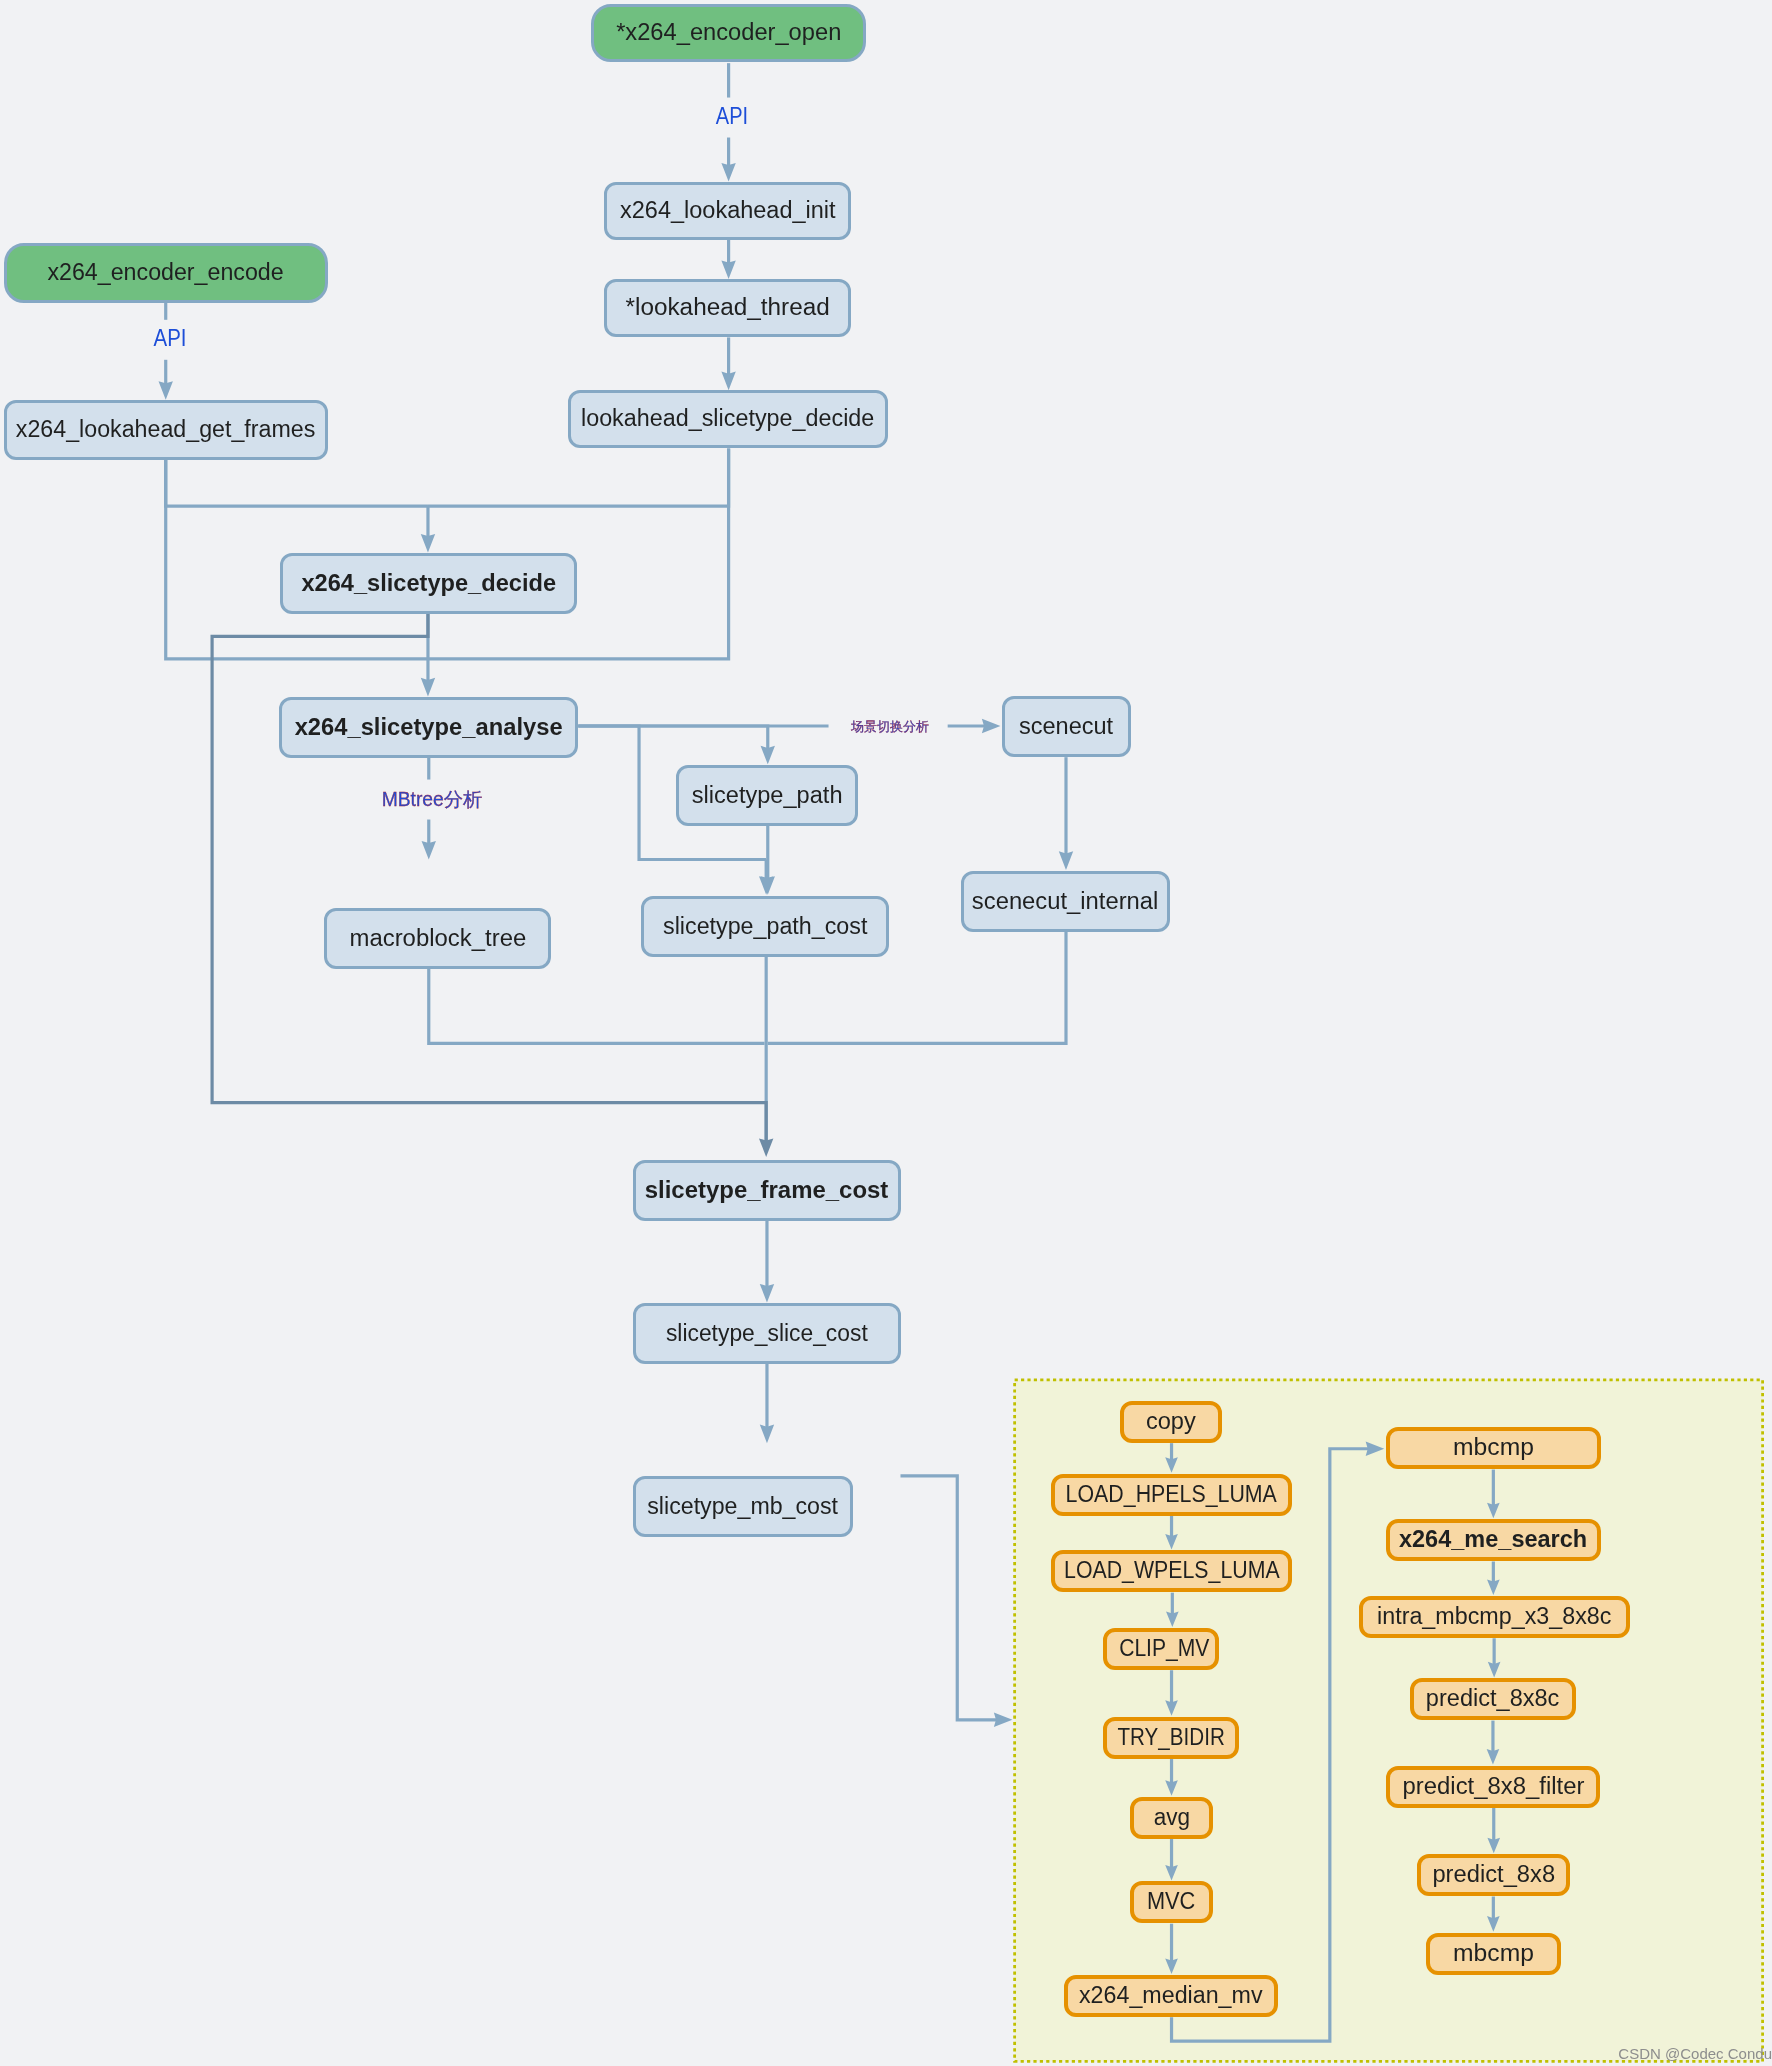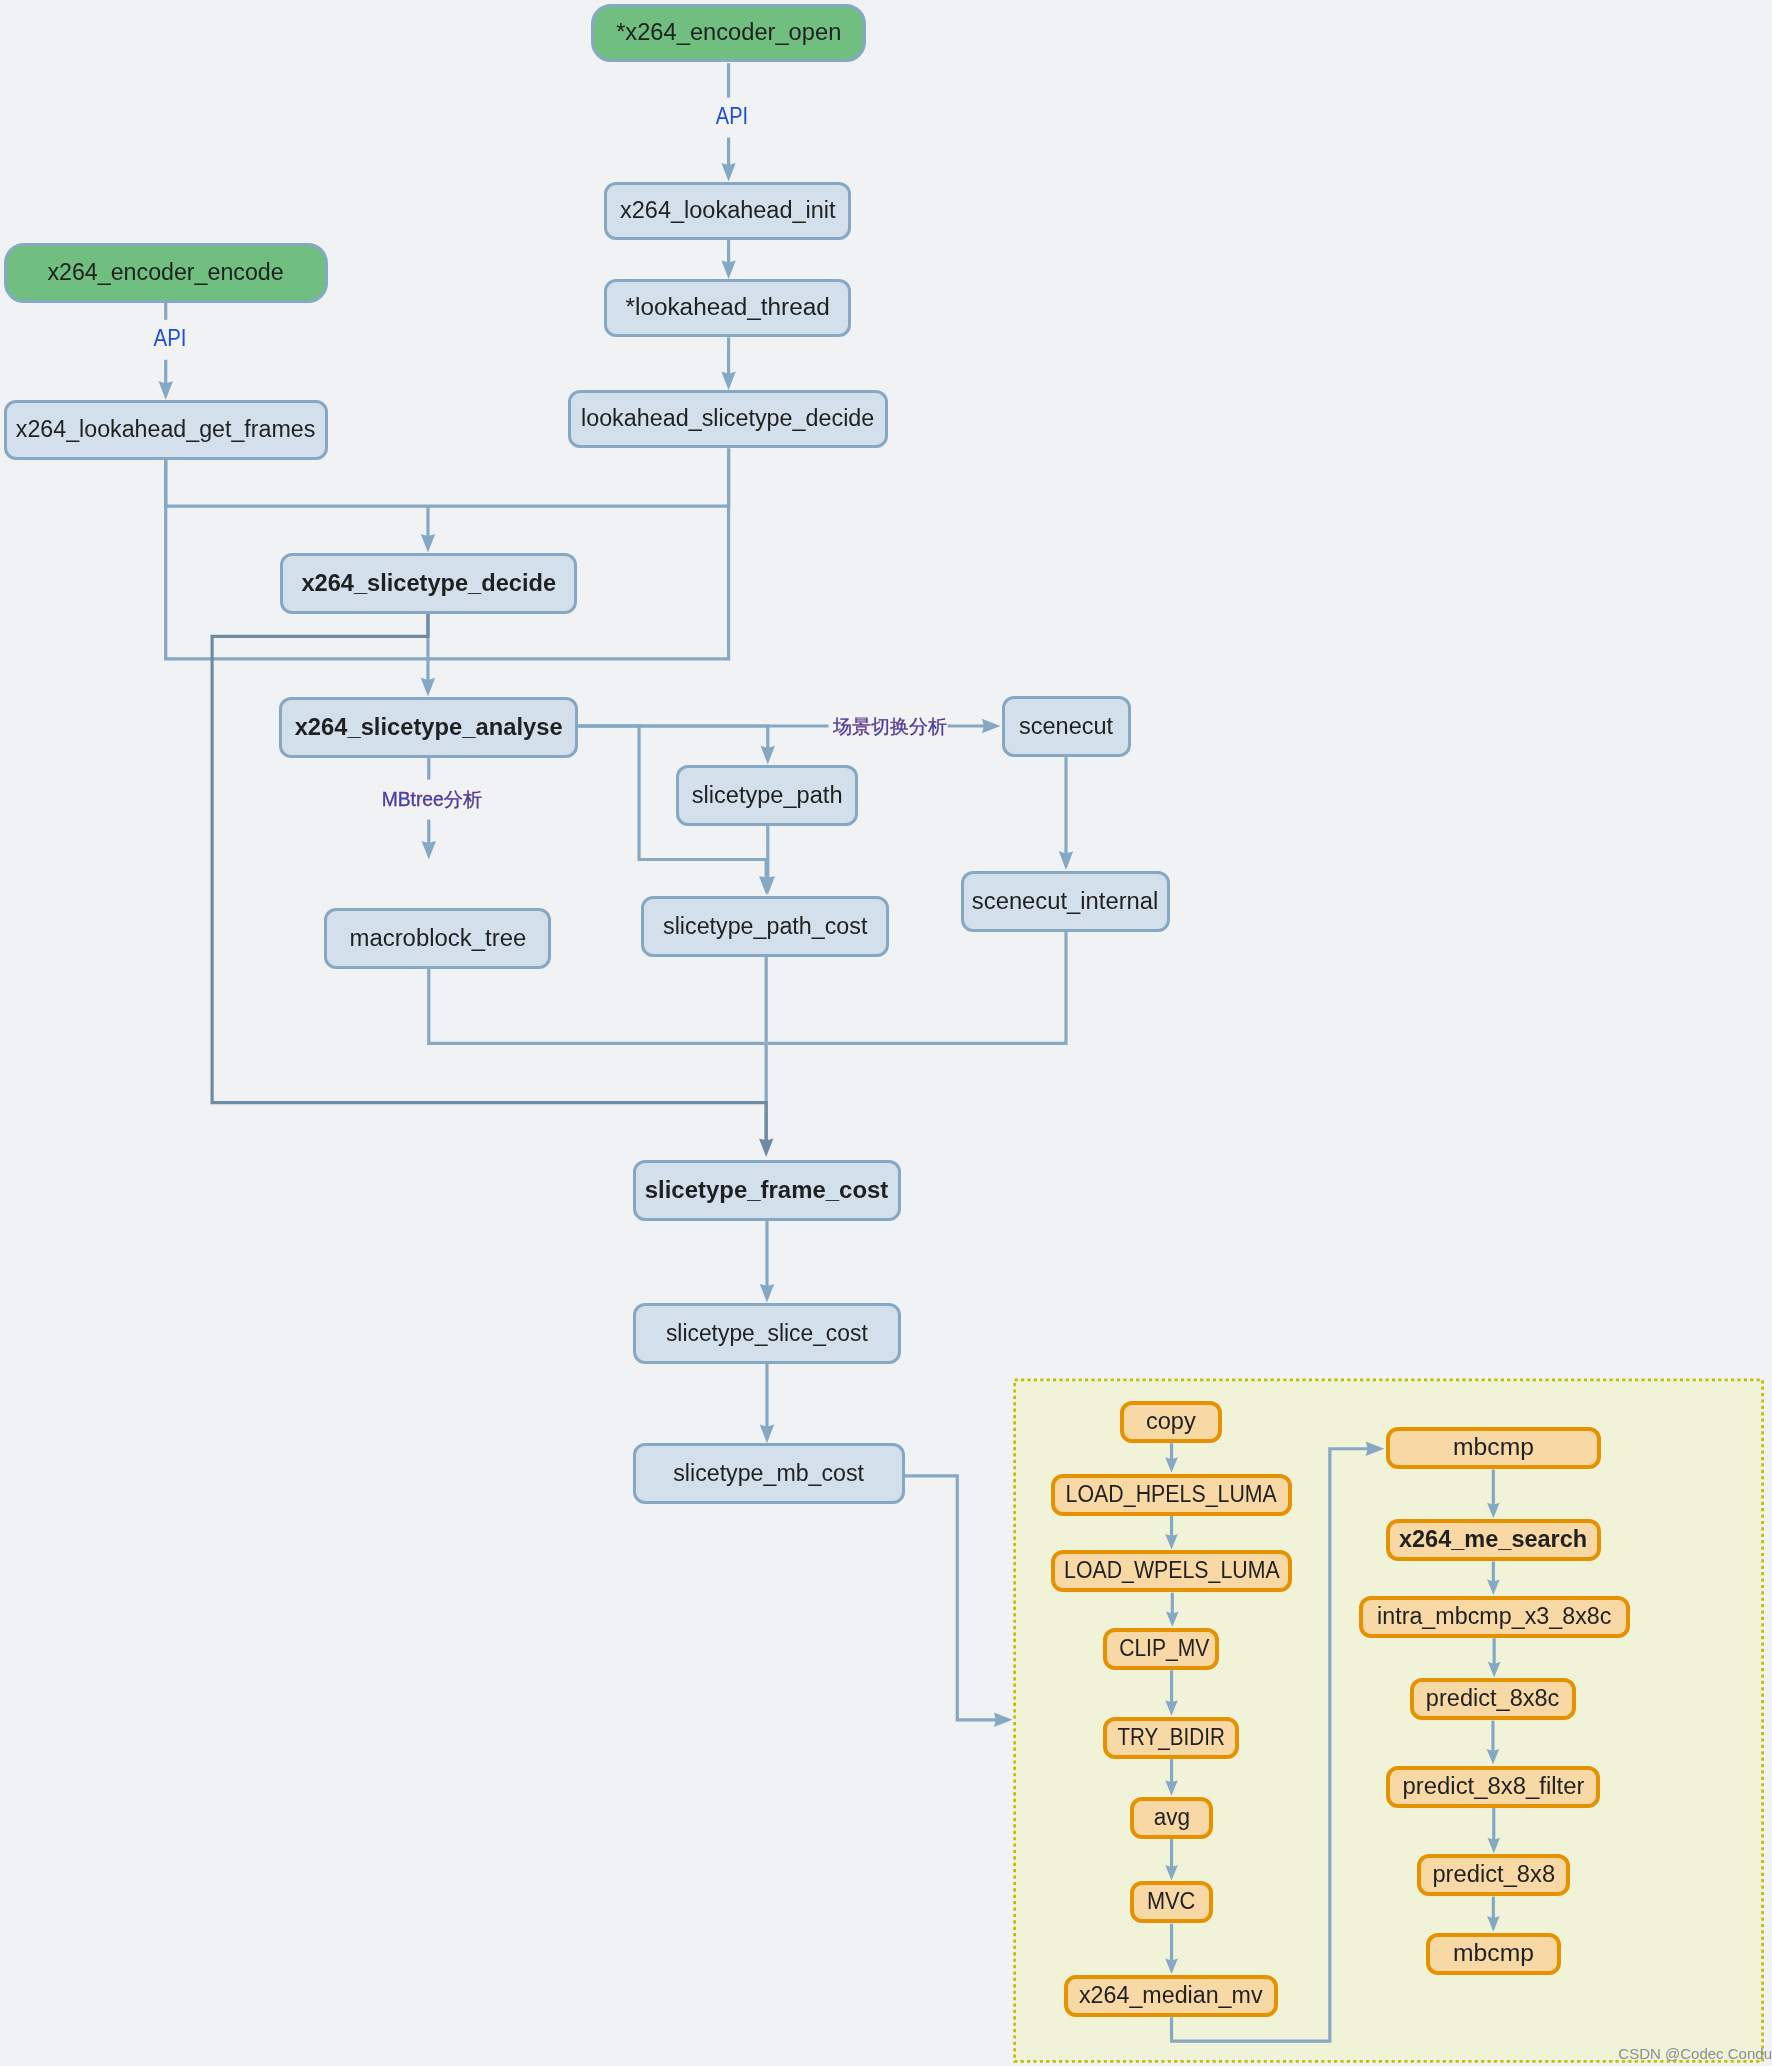--- a/index.html
+++ b/index.html
@@ -200,38 +200,38 @@
       <div class="node blue" style="left: 4px; top: 400px; width: 324px; height: 60px;"><span style="display: inline-block; transform: scaleX(0.988146);">x264_lookahead_get_frames</span></div>
       <div class="node blue bold" style="left: 280px; top: 553px; width: 297px; height: 61px;"><span style="display: inline-block; transform: scaleX(1.00478);">x264_slicetype_decide</span></div>
       <div class="node blue bold" style="left: 279px; top: 697px; width: 299px; height: 61px;"><span style="display: inline-block; transform: scaleX(1.01015);">x264_slicetype_analyse</span></div>
       <div class="node blue" style="left: 324px; top: 860px; width: 227px; height: 61px; margin-top: 48px;"><span style="display: inline-block; transform: scaleX(1.01765);">macroblock_tree</span></div>
       <div class="node blue" style="left: 676px; top: 765px; width: 182px; height: 61px;"><span style="display: inline-block; transform: scaleX(1.00422);">slicetype_path</span></div>
       <div class="node blue" style="left: 641px; top: 896px; width: 248px; height: 61px;"><span style="display: inline-block; transform: scaleX(0.990098);">slicetype_path_cost</span></div>
       <div class="node blue" style="left: 1002px; top: 696px; width: 129px; height: 61px;"><span style="display: inline-block; transform: scaleX(1.0022);">scenecut</span></div>
       <div class="node blue" style="left: 961px; top: 871px; width: 209px; height: 61px;"><span style="display: inline-block; transform: scaleX(1.01226);">scenecut_internal</span></div>
       <div class="node blue bold" style="left: 633px; top: 1160px; width: 268px; height: 61px;"><span style="display: inline-block; transform: scaleX(1.01878);">slicetype_frame_cost</span></div>
       <div class="node blue" style="left: 633px; top: 1303px; width: 268px; height: 61px;"><span style="display: inline-block; transform: scaleX(0.971704);">slicetype_slice_cost</span></div>
-      <div class="node blue" style="left: 633px; top: 1443px; width: 272px; height: 61px; align-items: center;"><span style="display: inline-block; transform: scaleX(0.986842);">slicetype_mb_cost</span></div>
+      <div class="node blue" style="left: 633px; top: 1476px; width: 220px; height: 61px; align-items: center;"><span style="display: inline-block; transform: scaleX(0.986842);">slicetype_mb_cost</span></div>
       <div class="node orange" style="left: 1120px; top: 1401px; width: 102px; height: 42px;"><span style="display: inline-block; transform: scaleX(1.00493);">copy</span></div>
       <div class="node orange" style="left: 1051px; top: 1474px; width: 241px; height: 42px;"><span style="display: inline-block; transform: scaleX(0.908636);">LOAD_HPELS_LUMA</span></div>
       <div class="node orange" style="left: 1051px; top: 1550px; width: 241px; height: 42px;"><span style="display: inline-block; transform: scaleX(0.906549);">LOAD_WPELS_LUMA</span></div>
       <div class="node orange" style="left: 1103px; top: 1628px; width: 116px; height: 42px; justify-content: flex-end;"><span style="display: inline-block; transform: scaleX(0.89759);">CLIP_MV</span></div>
       <div class="node orange" style="left: 1103px; top: 1717px; width: 136px; height: 42px;"><span style="display: inline-block; transform: scaleX(0.877214);">TRY_BIDIR</span></div>
       <div class="node orange" style="left: 1130px; top: 1797px; width: 83px; height: 42px;"><span style="display: inline-block; transform: scaleX(0.960106);">avg</span></div>
       <div class="node orange" style="left: 1130px; top: 1881px; width: 83px; height: 42px;"><span style="display: inline-block; transform: scaleX(0.926316);">MVC</span></div>
       <div class="node orange" style="left: 1064px; top: 1975px; width: 214px; height: 42px;"><span style="display: inline-block; transform: scaleX(0.989224);">x264_median_mv</span></div>
       <div class="node orange" style="left: 1386px; top: 1427px; width: 215px; height: 42px;"><span style="display: inline-block; transform: scaleX(1.05024);">mbcmp</span></div>
       <div class="node orange bold" style="left: 1386px; top: 1519px; width: 215px; height: 42px;"><span style="display: inline-block; transform: scaleX(1.00031);">x264_me_search</span></div>
       <div class="node orange" style="left: 1359px; top: 1596px; width: 271px; height: 42px;"><span style="display: inline-block; transform: scaleX(0.991249);">intra_mbcmp_x3_8x8c</span></div>
       <div class="node orange" style="left: 1410px; top: 1678px; width: 166px; height: 42px;"><span style="display: inline-block; transform: scaleX(1.00206);">predict_8x8c</span></div>
       <div class="node orange" style="left: 1386px; top: 1766px; width: 214px; height: 42px;"><span style="display: inline-block; transform: scaleX(1.01685);">predict_8x8_filter</span></div>
       <div class="node orange" style="left: 1417px; top: 1854px; width: 153px; height: 42px;"><span style="display: inline-block; transform: scaleX(1.00952);">predict_8x8</span></div>
       <div class="node orange" style="left: 1426px; top: 1933px; width: 135px; height: 42px;"><span style="display: inline-block; transform: scaleX(1.05024);">mbcmp</span></div>
     </div>
   <div id="label-layer">
       <div class="edge-label" style="left: 732px; top: 117px;"><span style="display: inline-block; transform: scaleX(0.85277);">API</span></div>
       <div class="edge-label" style="left: 170px; top: 339px;"><span style="display: inline-block; transform: scaleX(0.869657);">API</span></div>
-      <div class="edge-label cjk" style="left: 890px; top: 726px; font-size: 19px;"><span style="display: inline-block;">场景切换分析</span></div>
+      <div class="edge-label cjk" style="left: 890px; top: 726px; font-size: 13px;"><span style="display: inline-block;">场景切换分析</span></div>
       <div class="edge-label bold cjk" style="left: 432px; top: 800px; font-size: 19.3px;"><span style="display: inline-block;">MBtree分析</span></div>
     </div>
   <div class="watermark" style="left: 1761px; top: 2062px; color: rgb(141, 141, 141);">CSDN @Codec Conductor</div>
 </div>
 
 
 </body></html>

